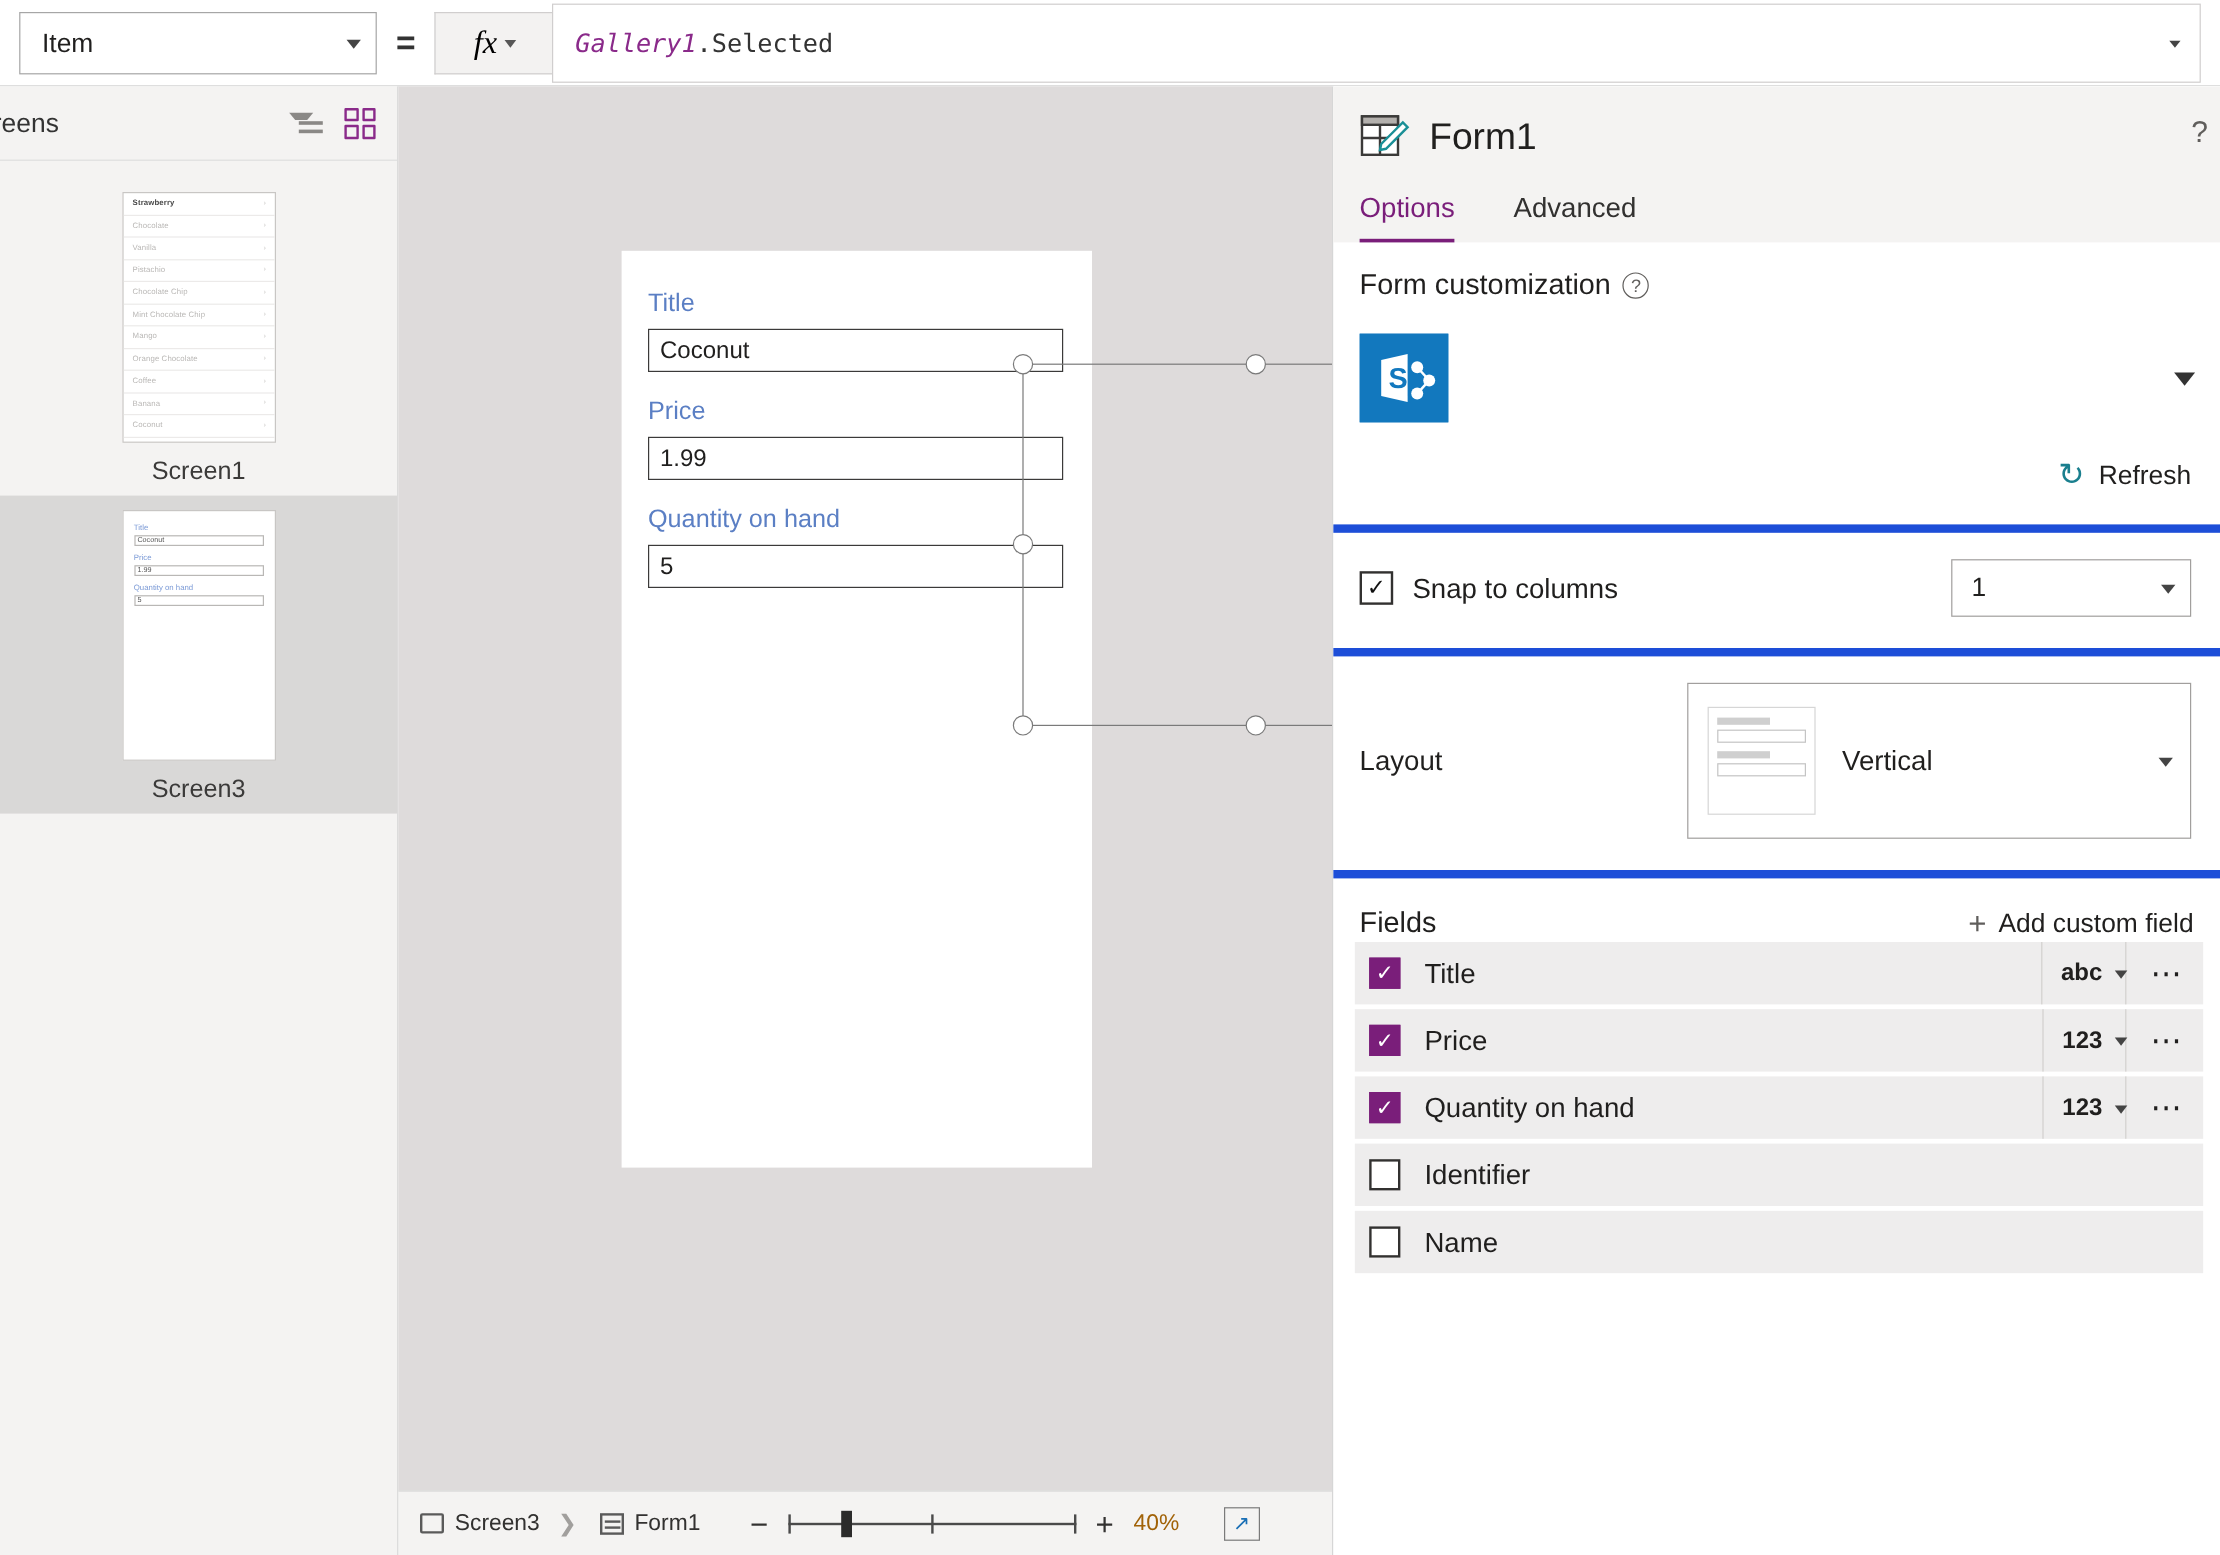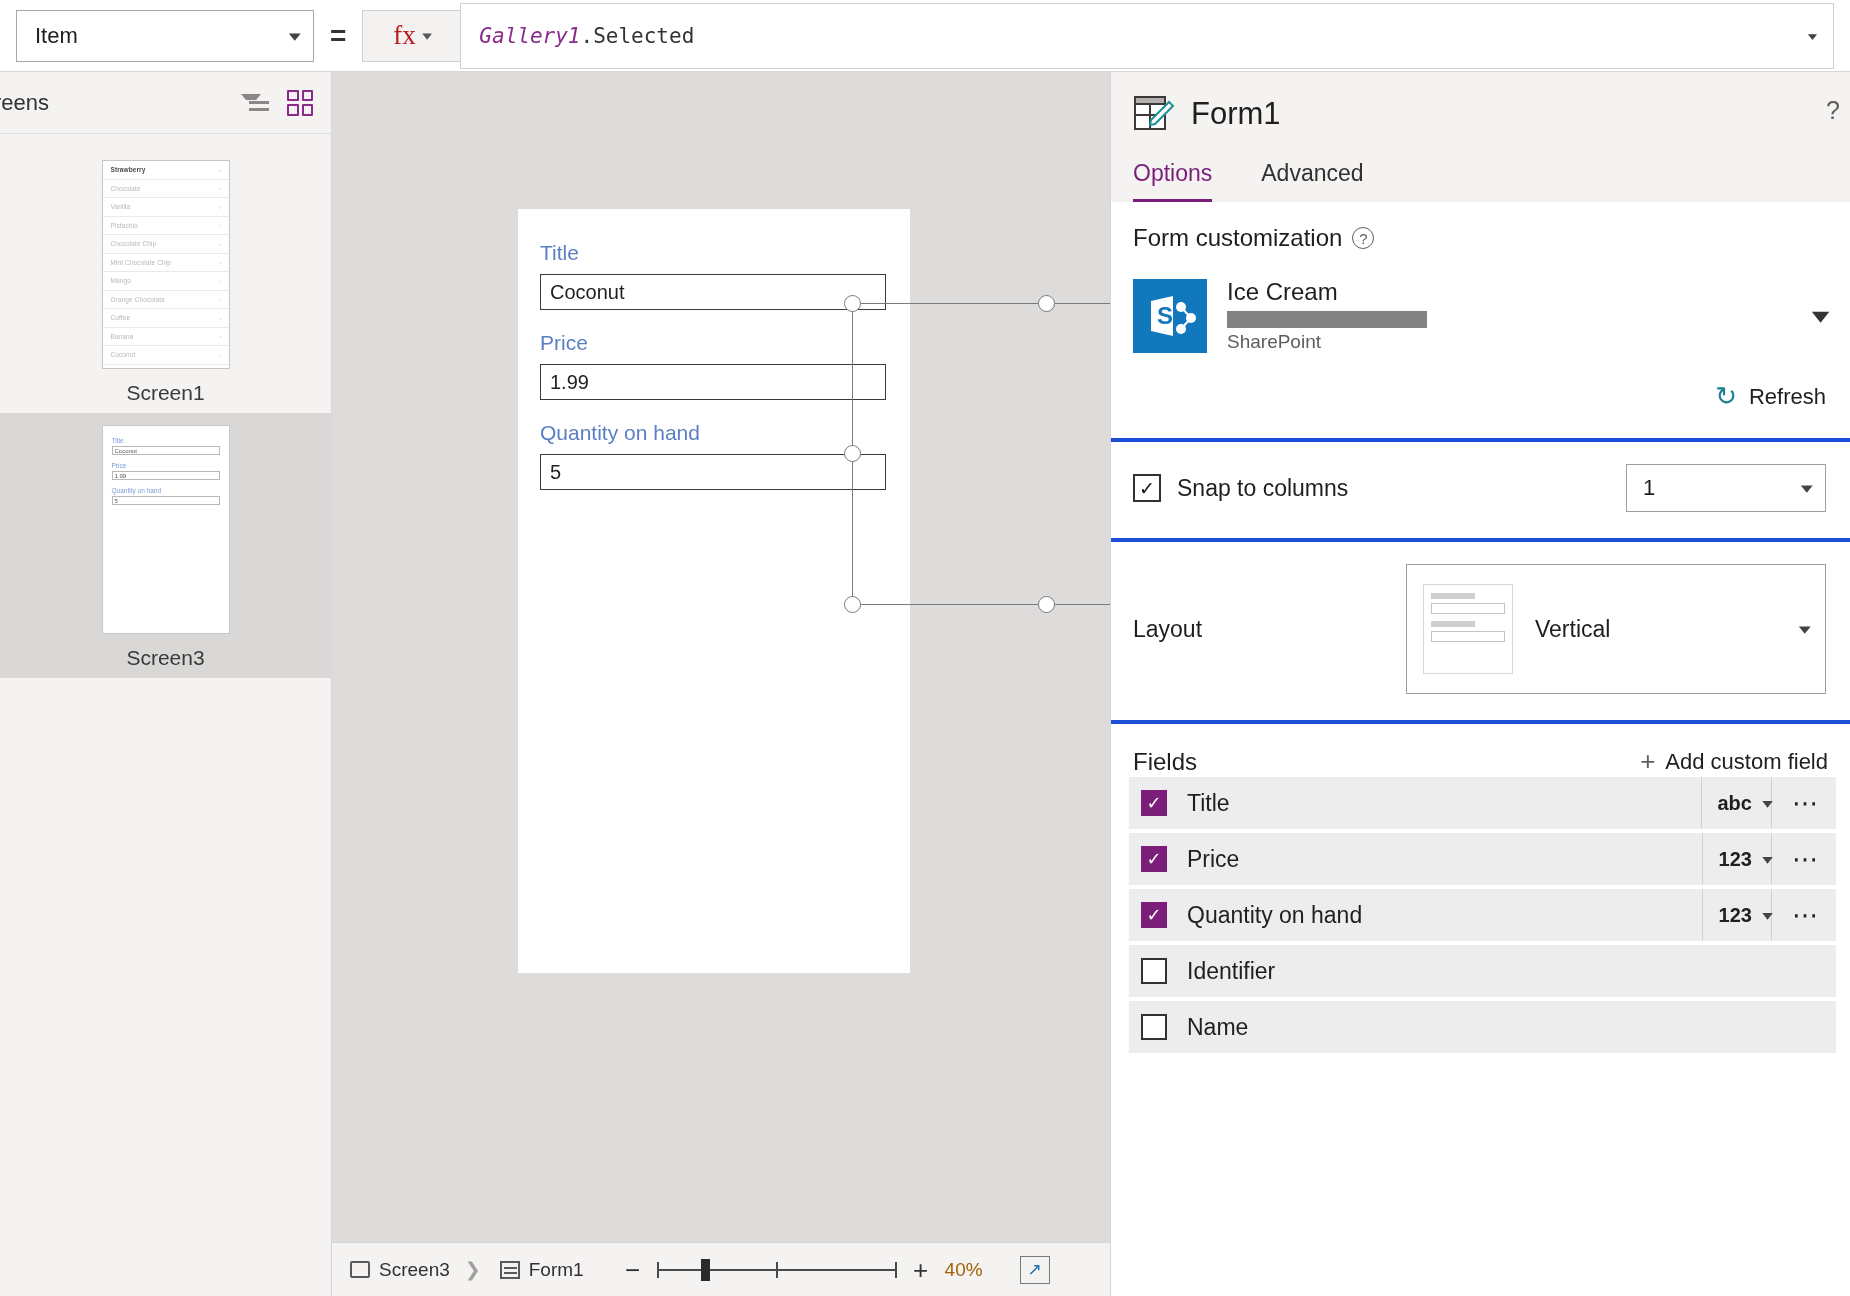--- a/index.html
+++ b/index.html
@@ -21,22 +21,22 @@
     display: flex; align-items: center; justify-content: space-between;
     padding: 0 14px 0 18px; font-size: 22px; color: #201f1e;
   }
   .chev { font-size: 15px; color: #444; transform: scaleX(1.6); }
   .eq-sign { font-size: 28px; color: #333; margin: 0 16px; font-weight: 600; }
   .fx-box {
     width: 98px; height: 52px; background: #f3f2f1; border: 1px solid #d0cece;
     border-right: none; display: flex; align-items: center;
     justify-content: center; gap: 8px;
   }
-  .fx-glyph { font-family: "Liberation Serif", serif; 
-    font-size: 27px; color: #b91c1c; }
+  .fx-glyph { font-family: "Liberation Serif", serif; font-style: italic;
+    font-size: 27px; color: #000000; }
   .fx-chev { font-size: 13px; color: #575757; transform: scaleX(1.5); }
   .formula-input {
     flex: 1; height: 66px; border: 1px solid #d0cece; background: #fff;
     display: flex; align-items: center; justify-content: space-between;
     padding: 0 16px 0 18px;
     font-family: "DejaVu Sans Mono", monospace; font-size: 21px;
   }
   .tok-obj { color: #8a2a8a; font-style: italic; }
   .tok-prop { color: #333333; }
   .formula-chev { font-size: 15px; color: #444; transform: scaleX(1.6); }
@@ -158,21 +158,21 @@
   .rp-head { background: #f4f3f2; padding: 22px 0 0 22px; }
   .rp-title-row { display: flex; align-items: center; gap: 16px; }
   .form-icon { width: 42px; height: 40px; position: relative; }
   .rp-title { font-size: 31px; color: #201f1e; }
   .help-icon { position: absolute; right: 10px; top: 24px; font-size: 25px;
     color: #605e5c; }
   .tabs { display: flex; gap: 49px; margin-top: 26px; }
   .tab { font-size: 23px; color: #323130; padding-bottom: 12px; }
   .tab.active { color: #7a1e7a; border-bottom: 3px solid #7a1e7a; }
 
-  .section { border-bottom: 4px solid #1d4ed8; padding: 22px 24px 26px 22px; }
+  .section { border-bottom: 7px solid #1d4ed8; padding: 22px 24px 26px 22px; }
   .sec-title { font-size: 24px; color: #201f1e; display: flex;
     align-items: center; gap: 10px; margin-bottom: 26px; }
   .circ-q { width: 22px; height: 22px; border: 1.5px solid #605e5c;
     border-radius: 50%; font-size: 15px; color: #605e5c; display: flex;
     align-items: center; justify-content: center; }
   .ds-row { display: flex; align-items: center; gap: 20px; }
   .sp-icon { width: 74px; height: 74px; background: #1278be; position: relative;
     flex: none; }
   .ds-name { font-size: 24px; color: #201f1e; }
   .ds-redacted { width: 200px; height: 17px; background: #818181; margin: 5px 0 3px 0; }
@@ -418,25 +418,20 @@
             <rect width="74" height="74" fill="#1278be"></rect>
             <path d="M18 22 L40 17 L40 57 L18 52 Z" fill="#ffffff"></path>
             <text x="24" y="45" font-family="Liberation Sans, sans-serif" font-size="24" font-weight="bold" fill="#1278be">S</text>
             <circle cx="48" cy="28" r="5" fill="#ffffff"></circle>
             <circle cx="48" cy="50" r="5" fill="#ffffff"></circle>
             <circle cx="58" cy="39" r="5" fill="#ffffff"></circle>
             <line x1="48" y1="28" x2="58" y2="39" stroke="#ffffff" stroke-width="2"></line>
             <line x1="48" y1="50" x2="58" y2="39" stroke="#ffffff" stroke-width="2"></line>
           </svg>
         </span>
-        <span>
-          <div class="ds-name">Ice Cream</div>
-          <div class="ds-redacted"></div>
-          <div class="ds-type">SharePoint</div>
-        </span>
         <span class="ds-chev">▾</span>
       </div>
       <div class="refresh-row">
         <span class="refresh-glyph">↻</span>
         <span>Refresh</span>
       </div>
     </div>
 
     <div class="section">
       <div class="snap-row">

